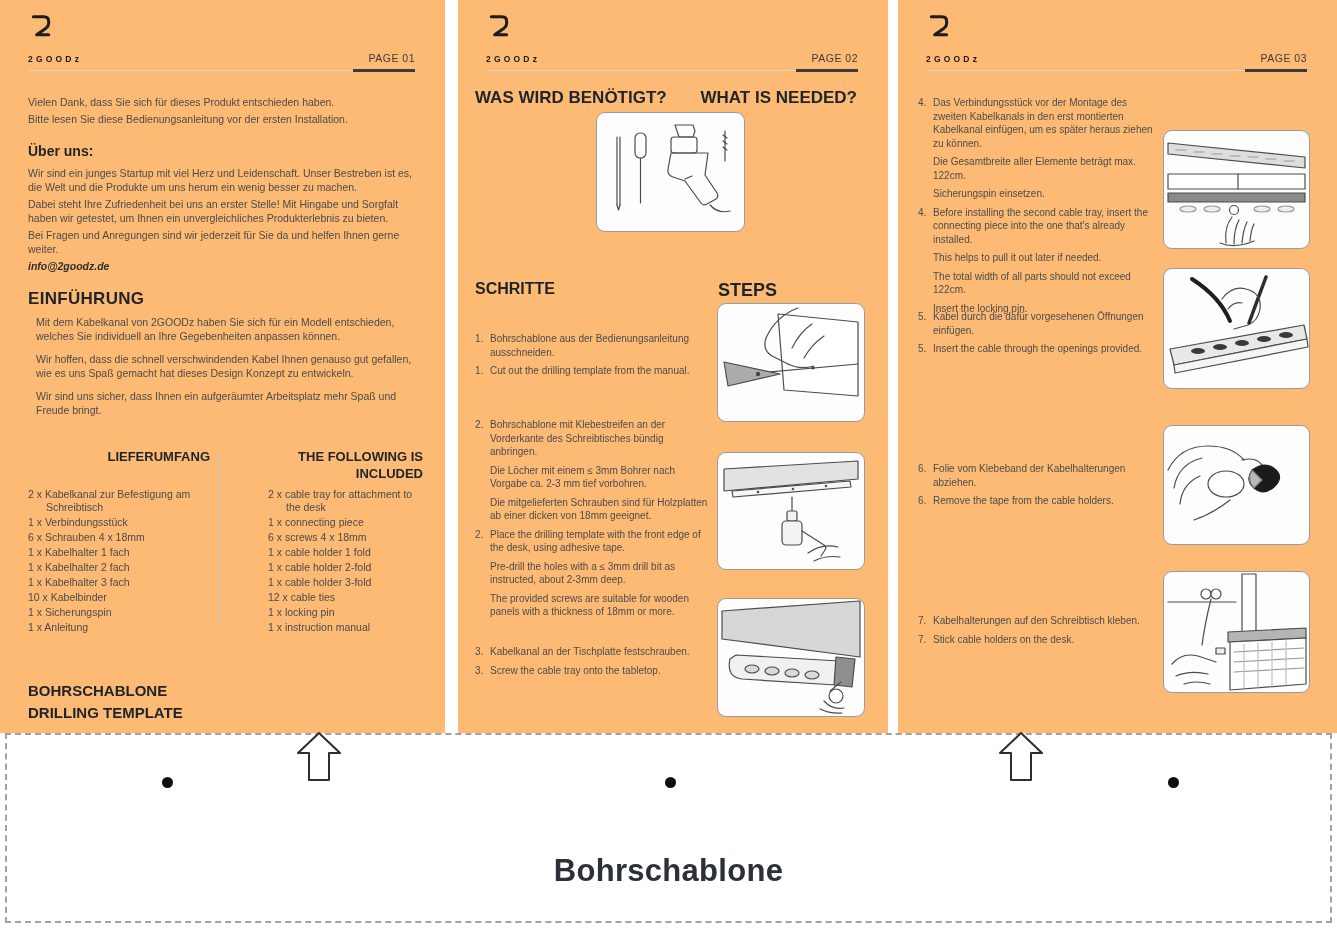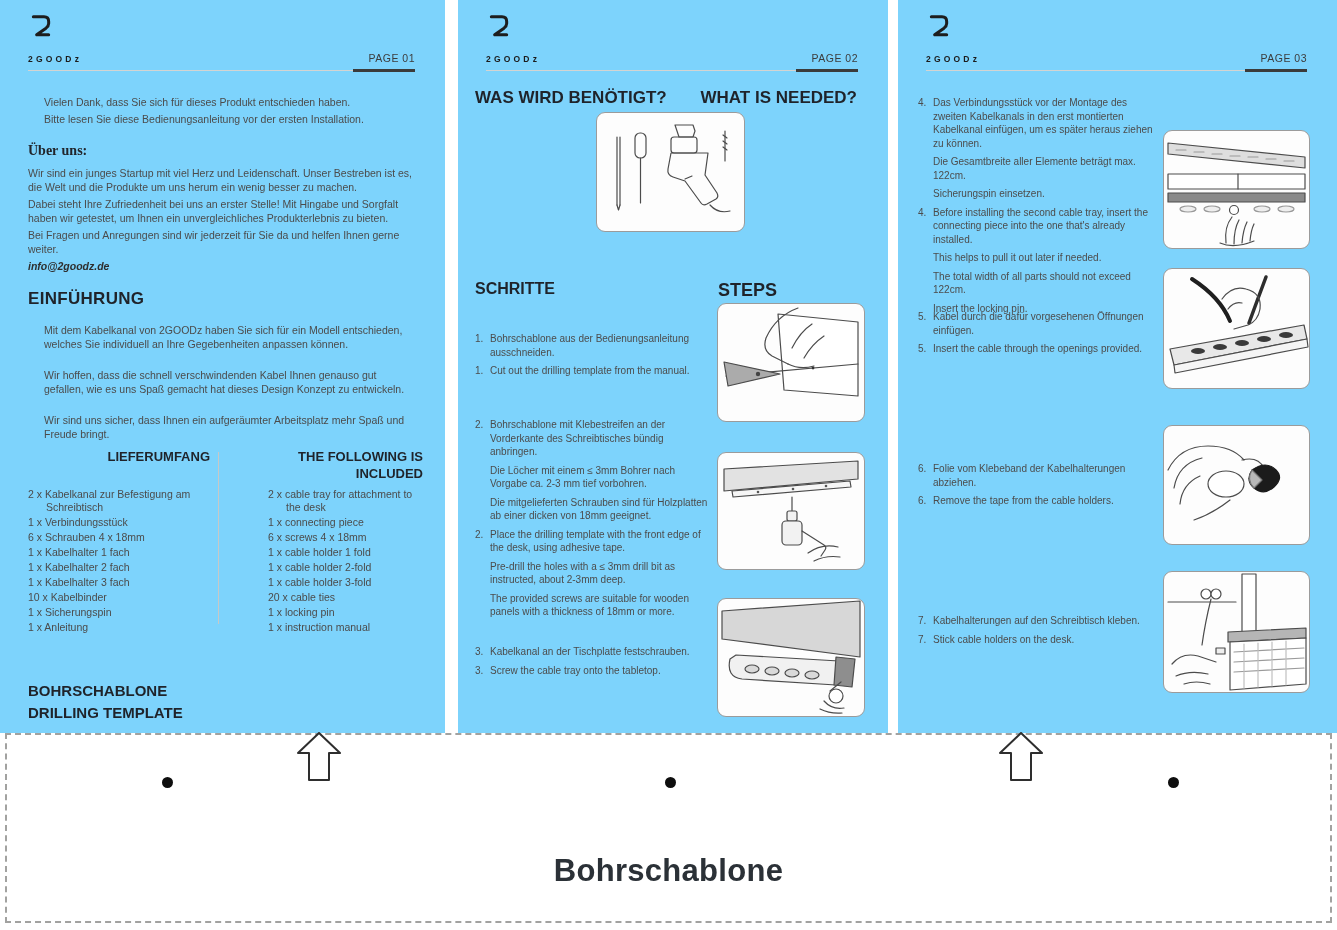--- a/index.html
+++ b/index.html
@@ -1,41 +1,41 @@
 <!DOCTYPE html>
 <html><head>
 <meta charset="utf-8">
 <style>
   html,body{margin:0;padding:0;background:#ffffff;}
   body{width:1337px;height:930px;position:relative;overflow:hidden;
        font-family:"Liberation Sans",sans-serif;color:#4b4b4b;}
-  .page{position:absolute;top:0;height:733px;background:#7dd3fc;}
+  .page{position:absolute;top:0;height:733px;background:#fdba74;}
   #page1{left:0;width:445px;}
   #page2{left:458px;width:430px;}
   #page3{left:898px;width:439px;}
 
   
   .logo{position:absolute;top:14px;left:28px;}
   .brand{position:absolute;top:54px;left:28px;font-size:8.5px;font-weight:700;
          letter-spacing:3.2px;color:#1b1b1b;}
   .page-label{position:absolute;top:52px;right:30px;font-size:10.5px;color:#3c3c3c;
               letter-spacing:.5px;}
   .rule-light{position:absolute;top:70px;left:28px;right:30px;border-top:1px solid #d4d4d2;}
   .rule-dark{position:absolute;top:69px;right:30px;width:62px;border-top:3px solid #3b3b3b;}
 
   
   .p1-thanks{position:absolute;top:95px;left:28px;right:26px;font-size:10.5px;line-height:14.5px;}
-  .p1-thanks p{margin:0 16px 2px;}
+  .p1-thanks p{margin:0 0 2px;}
   .p1-about{position:absolute;top:144px;left:28px;right:26px;font-size:10.5px;line-height:14.5px;}
-  .p1-about h3{margin:0 0 7px;font-size:14px;font-weight:700;color:#21252b;font-family:Liberation Serif, serif;}
+  .p1-about h3{margin:0 0 7px;font-size:14px;font-weight:700;color:#21252b;}
   .p1-about p{margin:0 0 2px;}
   .email{font-weight:700;font-style:italic;color:#2e2e2e;}
   .p1-intro{position:absolute;top:292px;left:28px;right:24px;font-size:10.5px;line-height:14.5px;}
   .p1-intro h2{margin:0 0 8px;font-size:17px;font-weight:800;color:#1f232a;letter-spacing:.3px;}
-  .p1-intro p{margin:16px;}
+  .p1-intro p{margin:8px;}
   .col-de{position:absolute;top:448px;left:28px;width:182px;}
   .col-en{position:absolute;top:448px;left:268px;width:155px;}
   .col-h{margin:0;font-size:13px;line-height:17px;font-weight:800;color:#1f232a;height:40px;text-align:right;}
   .pack-item{font-size:10.5px;line-height:12.5px;margin-bottom:2.5px;
              padding-left:18px;text-indent:-18px;}
   .divider{position:absolute;top:452px;left:218px;height:172px;border-left:1px solid #c8c8c6;}
   .p1-note{position:absolute;top:680px;left:28px;font-size:15px;line-height:22px;
            font-weight:800;color:#1f232a;}
 
   
@@ -132,21 +132,21 @@
   </div>
   <div class="divider"></div>
   <div class="col-en">
     <h3 class="col-h">THE FOLLOWING IS INCLUDED</h3>
     <div class="pack-item">2 x cable tray for attachment to the desk</div>
     <div class="pack-item">1 x connecting piece</div>
     <div class="pack-item">6 x screws 4 x 18mm</div>
     <div class="pack-item">1 x cable holder 1 fold</div>
     <div class="pack-item">1 x cable holder 2-fold</div>
     <div class="pack-item">1 x cable holder 3-fold</div>
-    <div class="pack-item">20 x cable ties</div>
+    <div class="pack-item">12 x cable ties</div>
     <div class="pack-item">1 x locking pin</div>
     <div class="pack-item">1 x instruction manual</div>
   </div>
 
   <div class="p1-note">
     <div>BOHRSCHABLONE</div>
     <div>DRILLING TEMPLATE</div>
   </div>
 </div>
 

